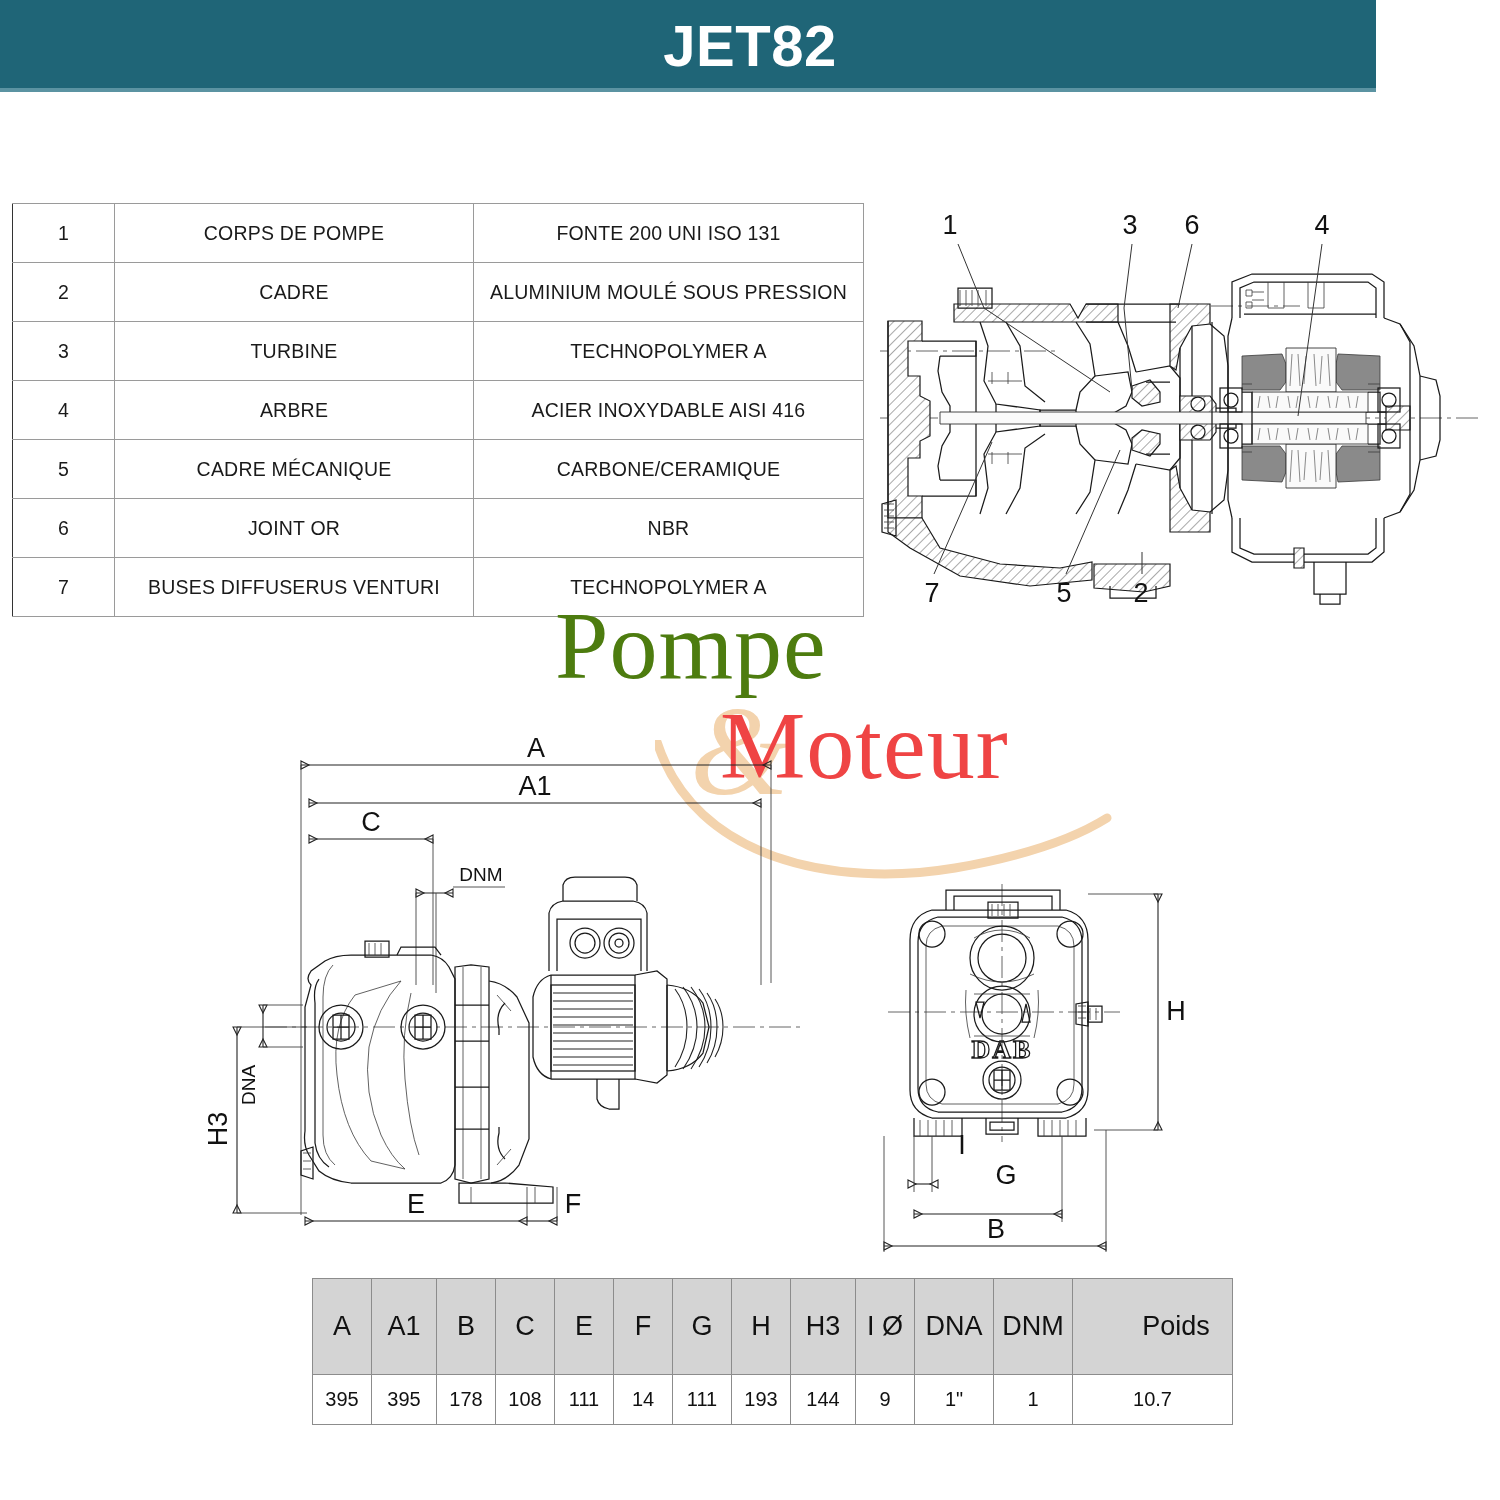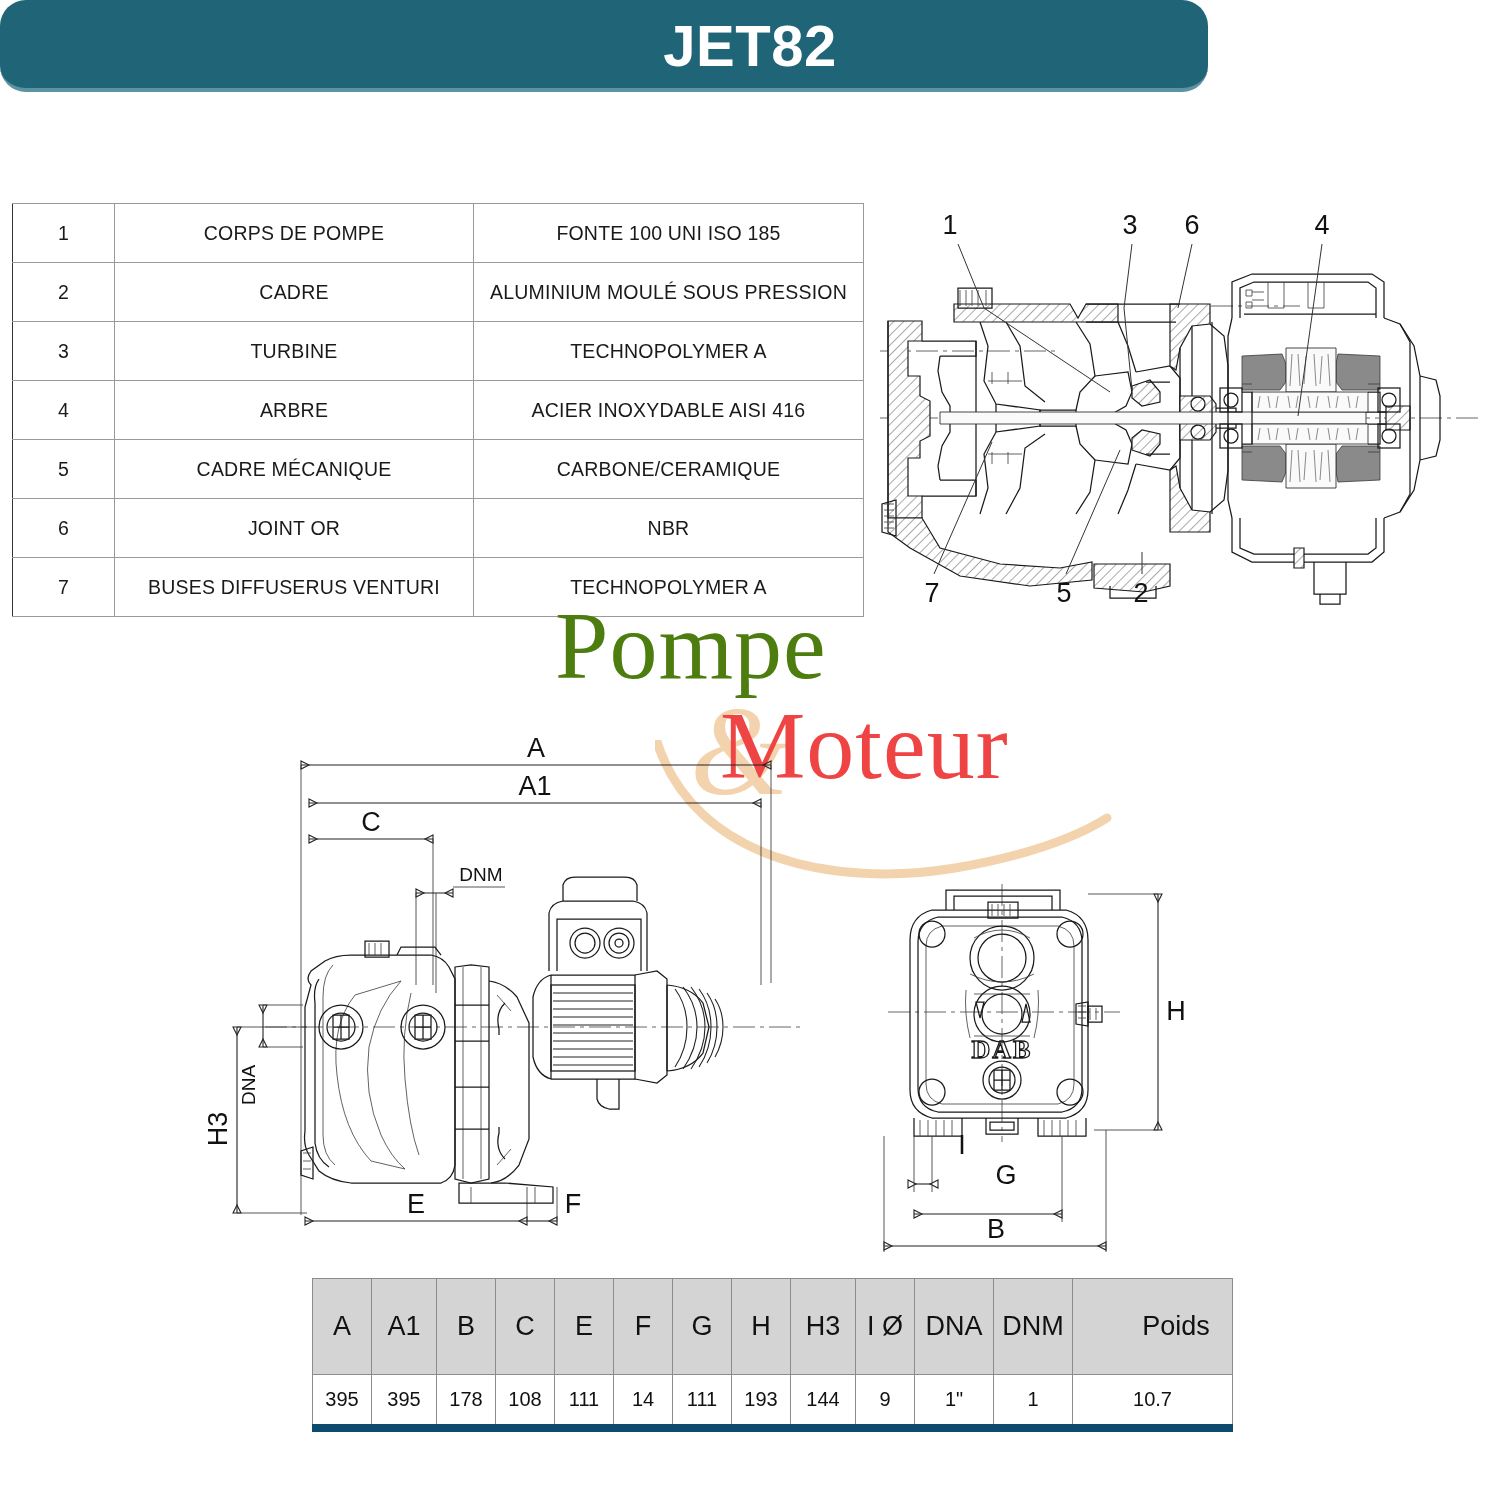--- a/index.html
+++ b/index.html
@@ -12,25 +12,24 @@
     height: 1500px;
     position: relative;
     font-family: "Liberation Sans", sans-serif;
     overflow: hidden;
   }
 
   
   #header-band {
     position: absolute;
     left: 0; top: 0;
-    width: 1208px; height: 92px;
+    width: 1376px; height: 92px;
     background: #1f6577;
     border-bottom: 4px solid #5b93a2;
     box-sizing: border-box;
-    border-radius: 26px;
   }
   #header-title {
     position: absolute;
     left: 0; top: 0;
     width: 1500px;
     line-height: 92px;
     text-align: center;
     color: #ffffff;
     font-size: 58px;
     font-weight: bold;
@@ -80,21 +79,21 @@
   #dim-table thead th {
     background: #d4d4d4;
     height: 93px;
     font-size: 27px;
   }
   #dim-table tbody td {
     background: #ffffff;
     height: 47px;
     font-size: 20px;
   }
-  #dim-table tbody tr { border-bottom: 8px solid #0c4a6e; }
+  #dim-table tbody tr { border-bottom: 1px solid #0c4a6e; }
   .dc-narrow { width: 56px; }
   .dc-mid    { width: 62px; }
   .dc-wide   { width: 76px; }
   .dc-poids  { width: 110px; padding-left: 48px; }
 
   
   #watermark {
     position: absolute;
     left: 535px; top: 590px;
     width: 620px; height: 290px;
@@ -153,21 +152,21 @@
 
 <div id="header-band">
   <div id="header-title">JET82</div>
 </div>
 
 <table id="materials-table">
   <tbody>
     <tr>
       <td class="mt-num mt-outer-l">1</td>
       <td class="mt-name">CORPS DE POMPE</td>
-      <td>FONTE 100 UNI ISO 185</td>
+      <td>FONTE 200 UNI ISO 131</td>
     </tr>
     <tr>
       <td class="mt-num mt-outer-l">2</td>
       <td class="mt-name">CADRE</td>
       <td>ALUMINIUM MOULÉ SOUS PRESSION</td>
     </tr>
     <tr>
       <td class="mt-num mt-outer-l">3</td>
       <td class="mt-name">TURBINE</td>
       <td>TECHNOPOLYMER A</td>

